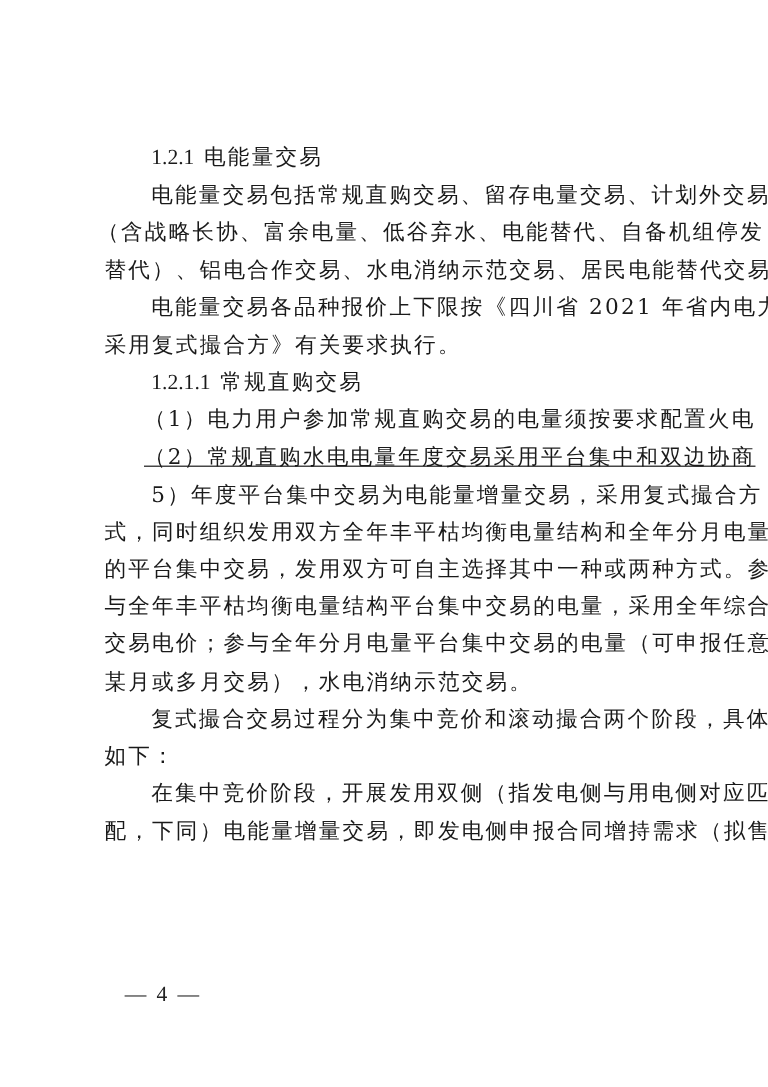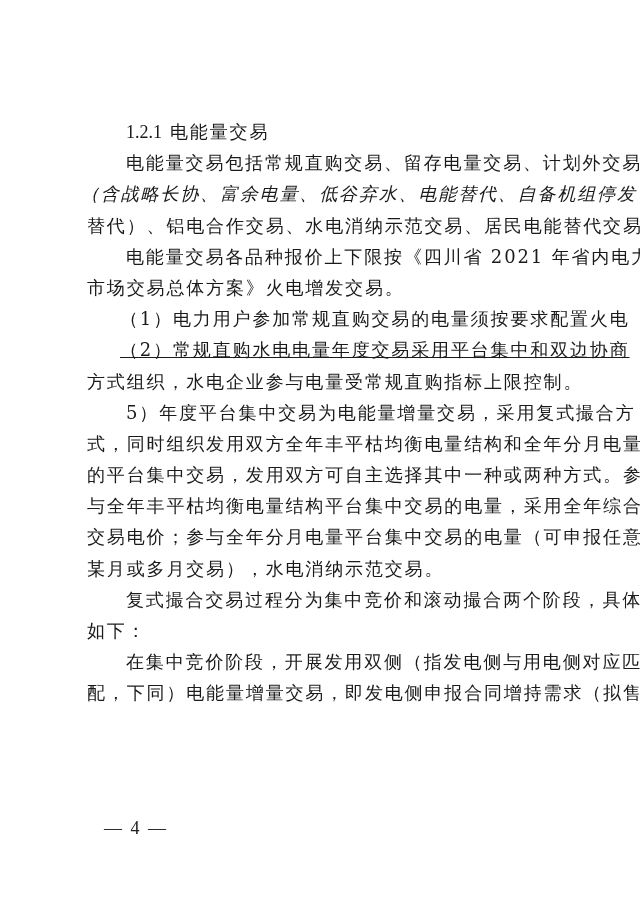--- a/index.html
+++ b/index.html
@@ -49,31 +49,33 @@
 </head>
 <body>
 
 <div class="page">
 
   <div class="line indent heading">
     <span class="num">1.2.1</span><span>电能量交易</span>
   </div>
 
   <div class="line indent">电能量交易包括常规直购交易、留存电量交易、计划外交易</div>
-  <div class="line" style="margin-left:-6px;font-style:italic;">（含战略长协、富余电量、低谷弃水、电能替代、自备机组停发</div>
+  <div class="line" style="margin-left:-6px;">（含战略长协、富余电量、低谷弃水、电能替代、自备机组停发</div>
   <div class="line">替代）、铝电合作交易、水电消纳示范交易、居民电能替代交易、</div>
 
   <div class="line indent">电能量交易各品种报价上下限按《四川省 2021 年省内电力</div>
-  <div class="line">市场交易总体方案》火电增发交易。</div>
+  <div class="line">采用复式撮合方》有关要求执行。</div>
 
+  <div class="line indent heading">
+    <span class="num">1.2.1.1</span><span>常规直购交易</span>
+  </div>
 
   <div class="line indent" style="padding-left:33px;text-align:center;">（1）电力用户参加常规直购交易的电量须按要求配置火电</div>
 
   <div class="line indent" style="padding-left:33px;text-decoration:underline;">（2）常规直购水电电量年度交易采用平台集中和双边协商</div>
-  <div class="line">方式组织，水电企业参与电量受常规直购指标上限控制。</div>
 
   <div class="line indent">5）年度平台集中交易为电能量增量交易，采用复式撮合方</div>
   <div class="line">式，同时组织发用双方全年丰平枯均衡电量结构和全年分月电量</div>
   <div class="line">的平台集中交易，发用双方可自主选择其中一种或两种方式。参</div>
   <div class="line">与全年丰平枯均衡电量结构平台集中交易的电量，采用全年综合</div>
   <div class="line">交易电价；参与全年分月电量平台集中交易的电量（可申报任意</div>
   <div class="line">某月或多月交易），水电消纳示范交易。</div>
 
   <div class="line indent">复式撮合交易过程分为集中竞价和滚动撮合两个阶段，具体</div>
   <div class="line">如下：</div>

